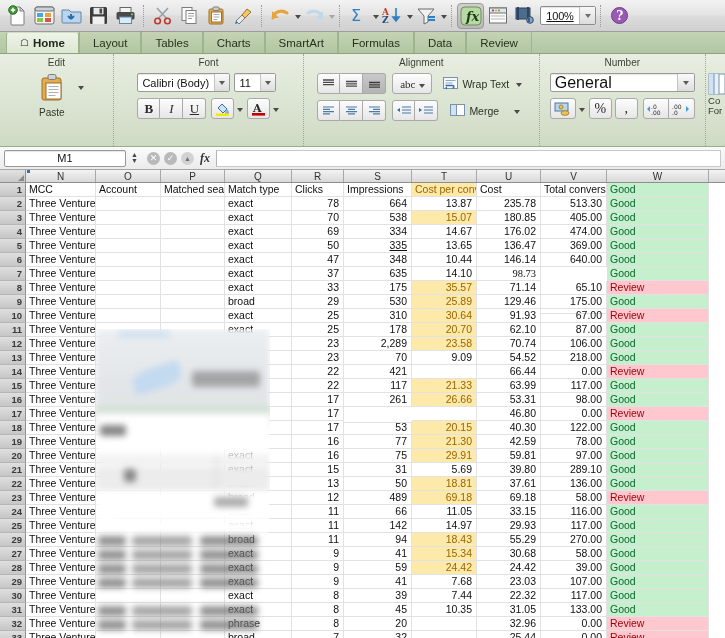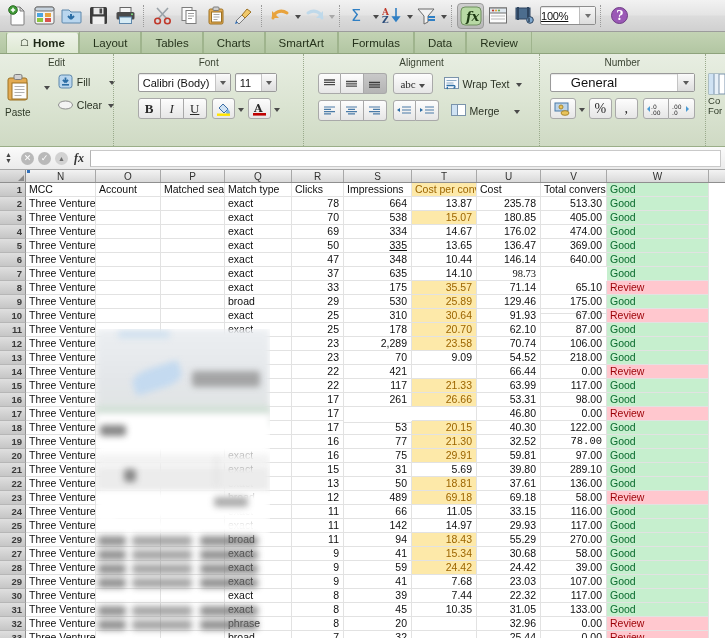--- a/index.html
+++ b/index.html
@@ -26,21 +26,21 @@
   .caret{
     width:0;height:0;border-left:3.5px solid transparent;border-right:3.5px solid transparent;
     border-top:4px solid #4a4a4a;margin-left:1px;margin-top:3px;flex:0 0 auto;
   }
   .tb-grp{display:flex;align-items:center;flex:0 0 auto;}
   .zoombox{
     width:56px;height:19px;background:#fff;border:1px solid #8d8d8d;border-radius:2px;
     display:flex;align-items:center;box-sizing:border-box;margin-left:2px;
     box-shadow:inset 0 1px 1px rgba(0,0,0,.12);
   }
-  .zoombox .zt{flex:1;text-align:left;font-size:11px;color:#111;letter-spacing:-.2px;text-decoration:underline;}
+  .zoombox .zt{flex:1;text-align:center;font-size:11px;color:#111;letter-spacing:-.2px;text-decoration:underline;}
   .zoombox .zb{
     width:15px;height:17px;border-left:1px solid #bdbdbd;
     background:linear-gradient(to bottom,#f7f7f7,#dcdcdc);
     display:flex;align-items:center;justify-content:center;
   }
   .zoombox .zb .caret{border-top-color:#707070;margin:0;}
 
   
   .tabs{
     height:22px;width:725px;box-sizing:border-box;display:flex;align-items:flex-end;
@@ -103,21 +103,21 @@
   .fmtbtn.first{border-left-width:1px;border-radius:3px 0 0 3px;}
   .fmtbtn.last{border-radius:0 3px 3px 0;}
   .fmtbtn.solo{border-radius:3px;}
   .fmtbtn.on{background:linear-gradient(to bottom,#c9c9c9,#b4b4b4);}
 
   .numfmt{
     width:145px;height:19px;background:#fff;border:1px solid #9a9a9a;border-radius:2px;
     display:flex;align-items:center;box-sizing:border-box;
     box-shadow:inset 0 1px 1px rgba(0,0,0,.10);
   }
-  .numfmt .v{flex:1;padding-left:20px;font-size:13px;color:#111;}
+  .numfmt .v{flex:1;padding-left:4px;font-size:16px;color:#111;}
   .numfmt .ddbtn{width:16px;}
 
   
   .fbar{
     width:725px;height:23px;box-sizing:border-box;display:flex;align-items:center;
     background:linear-gradient(to bottom,#fbfbfb,#ebebeb);
     border-bottom:1px solid #a6a6a6;
   }
   .namebox{
     width:122px;height:17px;margin-left:4px;background:#fff;border:1px solid #999;border-radius:2px;
@@ -372,38 +372,20 @@
         <div class="big-paste">
           <svg width="30" height="34" viewBox="0 0 30 34">
             <rect x="5" y="6" width="19" height="22" rx="2" fill="#e3ab53" stroke="#9d7225"></rect>
             <rect x="11" y="2.5" width="8" height="5" rx="1.5" fill="#d2d2d2" stroke="#7d7d7d"></rect>
             <rect x="9" y="11" width="15" height="16" fill="#fdfdfd" stroke="#9d7225"></rect>
             <path d="M11.5 14.5h10M11.5 17.5h10M11.5 20.5h10M11.5 23.5h7" stroke="#b0b0b0"></path>
           </svg>
           <div class="lbl">Paste</div>
         </div>
         <div class="caret" style="margin-top:14px;margin-left:3px;"></div>
-        <div style="display:flex;flex-direction:column;margin-left:4px;">
-          <div class="minibtn">
-            <svg width="17" height="17" viewBox="0 0 17 17">
-              <rect x="2" y="2" width="13" height="13" rx="2.5" fill="#b9d6ee" stroke="#5d87ab"></rect>
-              <path d="M8.5 4.5v5m0 0l-2.6-2.6M8.5 9.5l2.6-2.6" stroke="#2c6ea5" stroke-width="1.8" fill="none"></path>
-              <rect x="5" y="11" width="7" height="1.6" fill="#2c6ea5"></rect>
-            </svg>
-            <span>Fill</span>
-            <span class="caret" style="margin-left:16px;"></span>
-          </div>
-          <div class="minibtn" style="margin-top:4px;">
-            <svg width="17" height="17" viewBox="0 0 17 17">
-              <ellipse cx="8.5" cy="9" rx="7" ry="4" fill="#f4f4f4" stroke="#8e8e8e"></ellipse>
-            </svg>
-            <span>Clear</span>
-            <span class="caret" style="margin-left:3px;"></span>
-          </div>
-        </div>
       </div>
     </div>
 
     <div class="grp" style="width:191px;">
       <div class="grp-title">Font</div>
       <div class="grp-body" style="flex-direction:column;padding-top:4px;">
         <div style="display:flex;align-items:center;">
           <div class="fontname">
             <div class="v">Calibri (Body)</div>
             <div class="ddbtn">
@@ -573,20 +555,23 @@
         </svg>
         <div style="font-size:9.5px;color:#2f3a28;line-height:10px;margin-top:1px;">
           <div>Co</div>
           <div>For</div>
         </div>
       </div>
     </div>
   </div>
 
   <div class="fbar">
+    <div class="namebox">
+      <span>M1</span>
+    </div>
     <div class="spin">
       <span>▲</span>
       <span>▼</span>
     </div>
     <div class="fbtns">
       <div class="circ x">✕</div>
       <div class="circ v">✓</div>
       <div class="circ c">▲</div>
       <div class="fx">fx</div>
     </div>
@@ -1241,23 +1226,23 @@
           <div class="cell num" style="width: 52px; flex: 0 0 52px;">
             <span>16</span>
           </div>
           <div class="cell num" style="width: 68px; flex: 0 0 68px;">
             <span>77</span>
           </div>
           <div class="cell num hl" style="width: 65px; flex: 0 0 65px;">
             <span>21.30</span>
           </div>
           <div class="cell num" style="width: 64px; flex: 0 0 64px;">
-            <span>32.52</span>
-          </div>
-          <div class="cell num" style="width: 66px; flex: 0 0 66px; font-family: Liberation Mono, monospace;">
+            <span>42.59</span>
+          </div>
+          <div class="cell num" style="width: 66px; flex: 0 0 66px;">
             <span>78.00</span>
           </div>
           <div class="cell txt good" style="width: 102px; flex: 0 0 102px;">
             <span>Good</span>
           </div>
         </div>
         <div class="row">
           <div class="rh">20</div>
           <div class="cell txt" style="width: 70px; flex: 0 0 70px;">
             <span>Three Venture</span>

